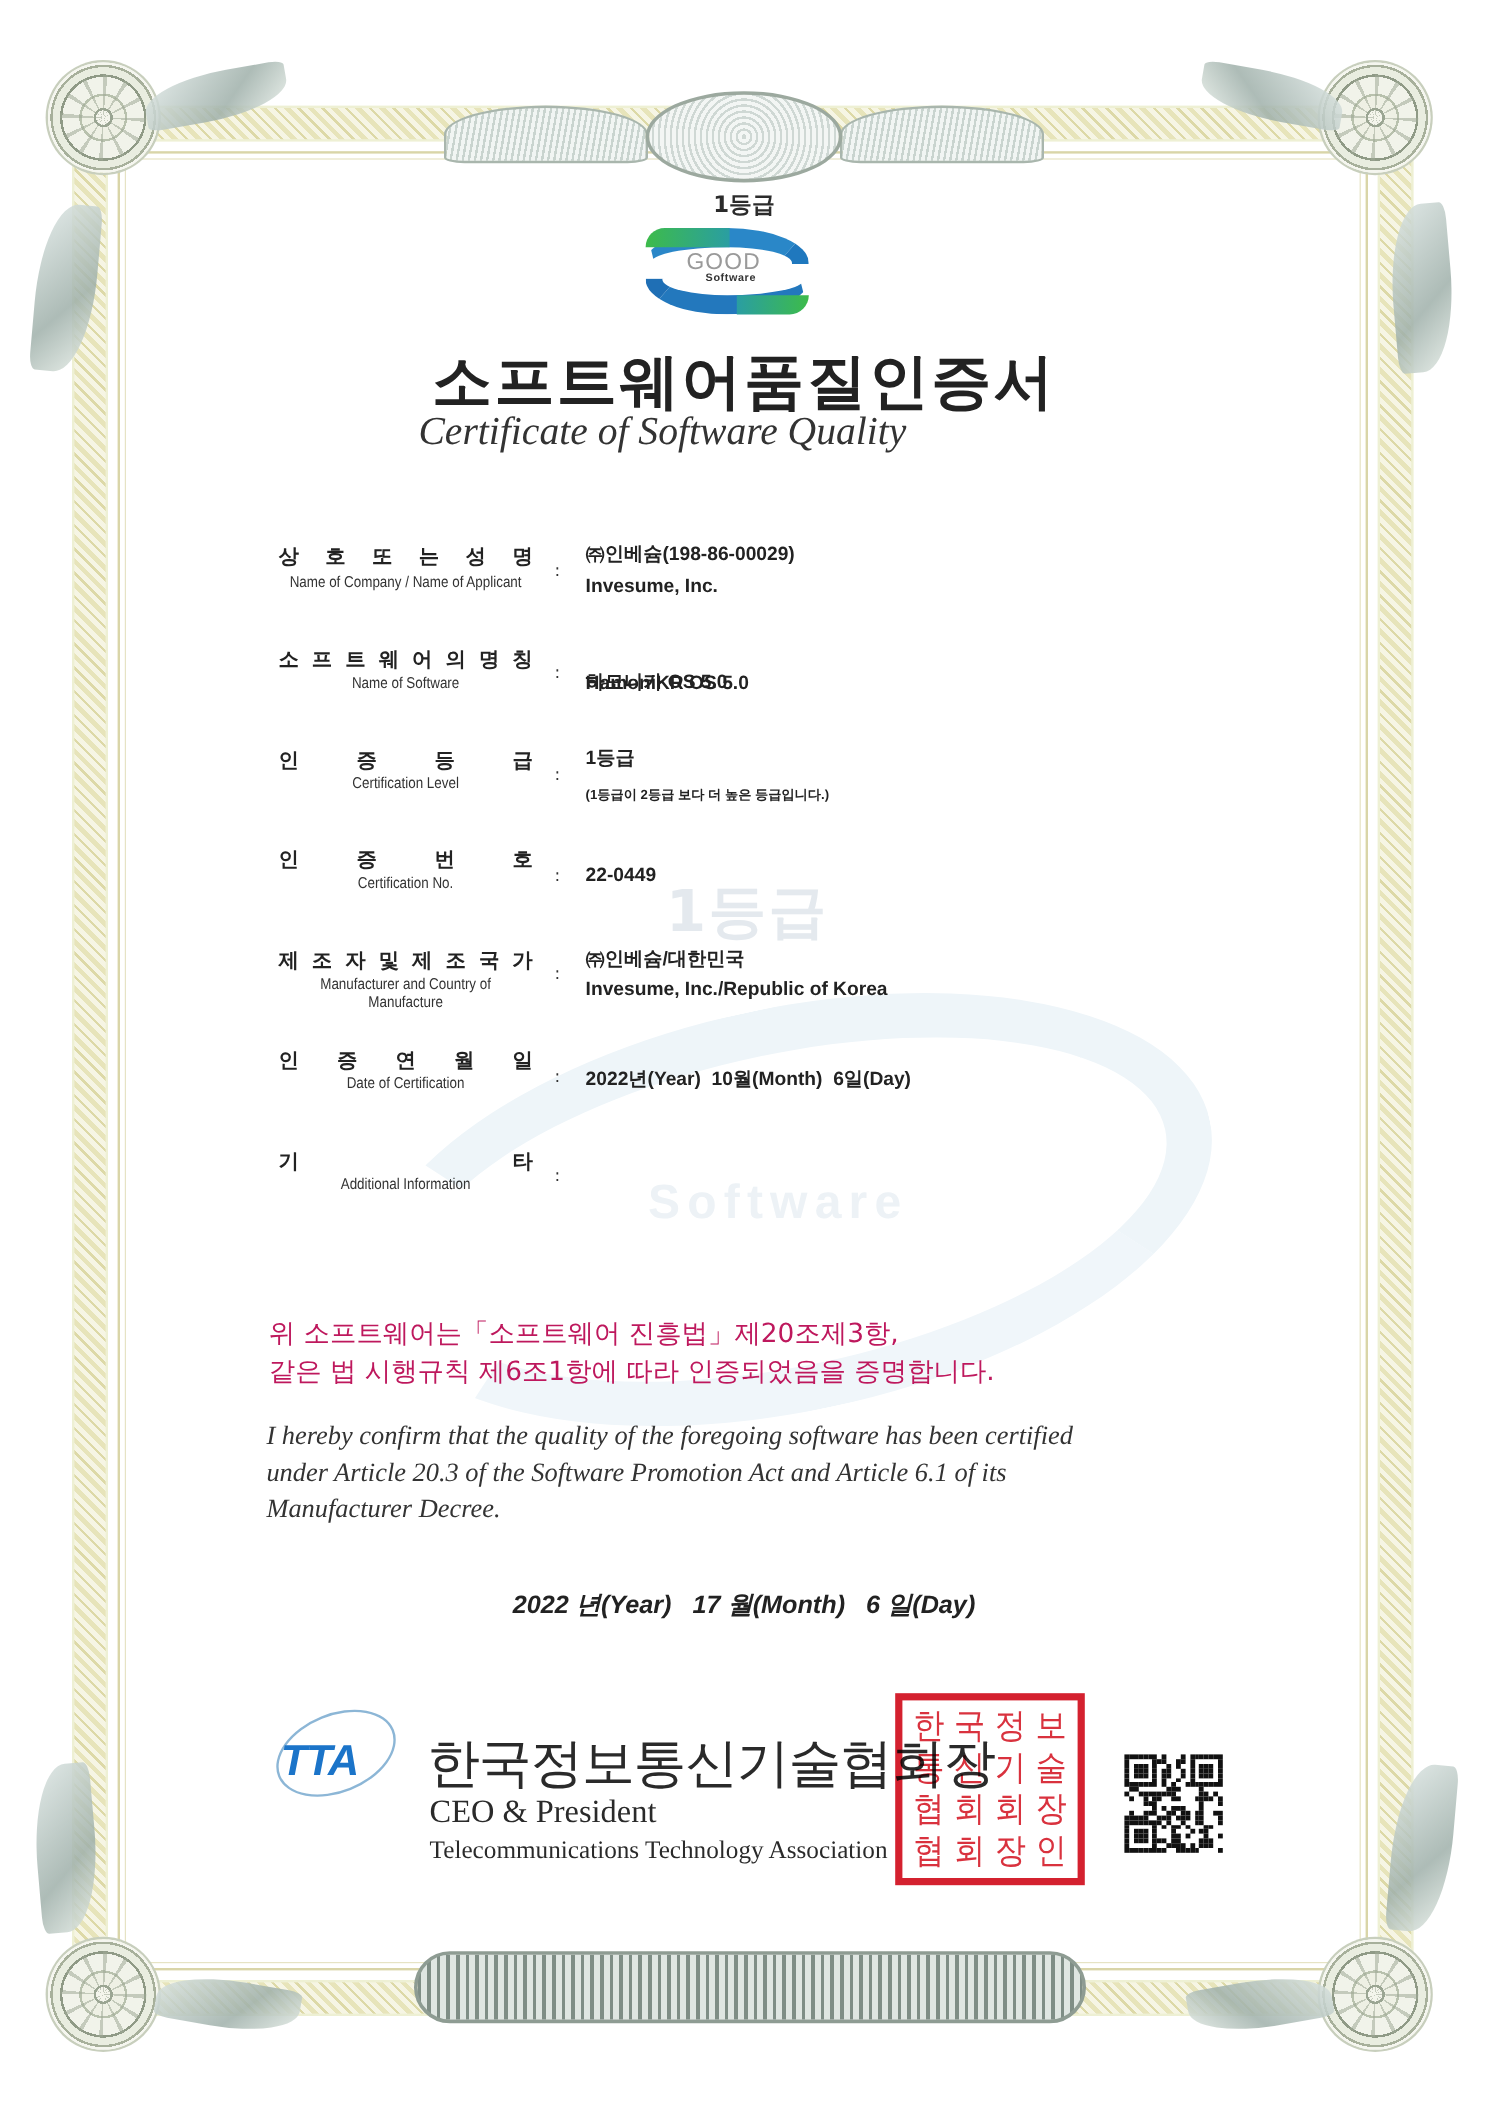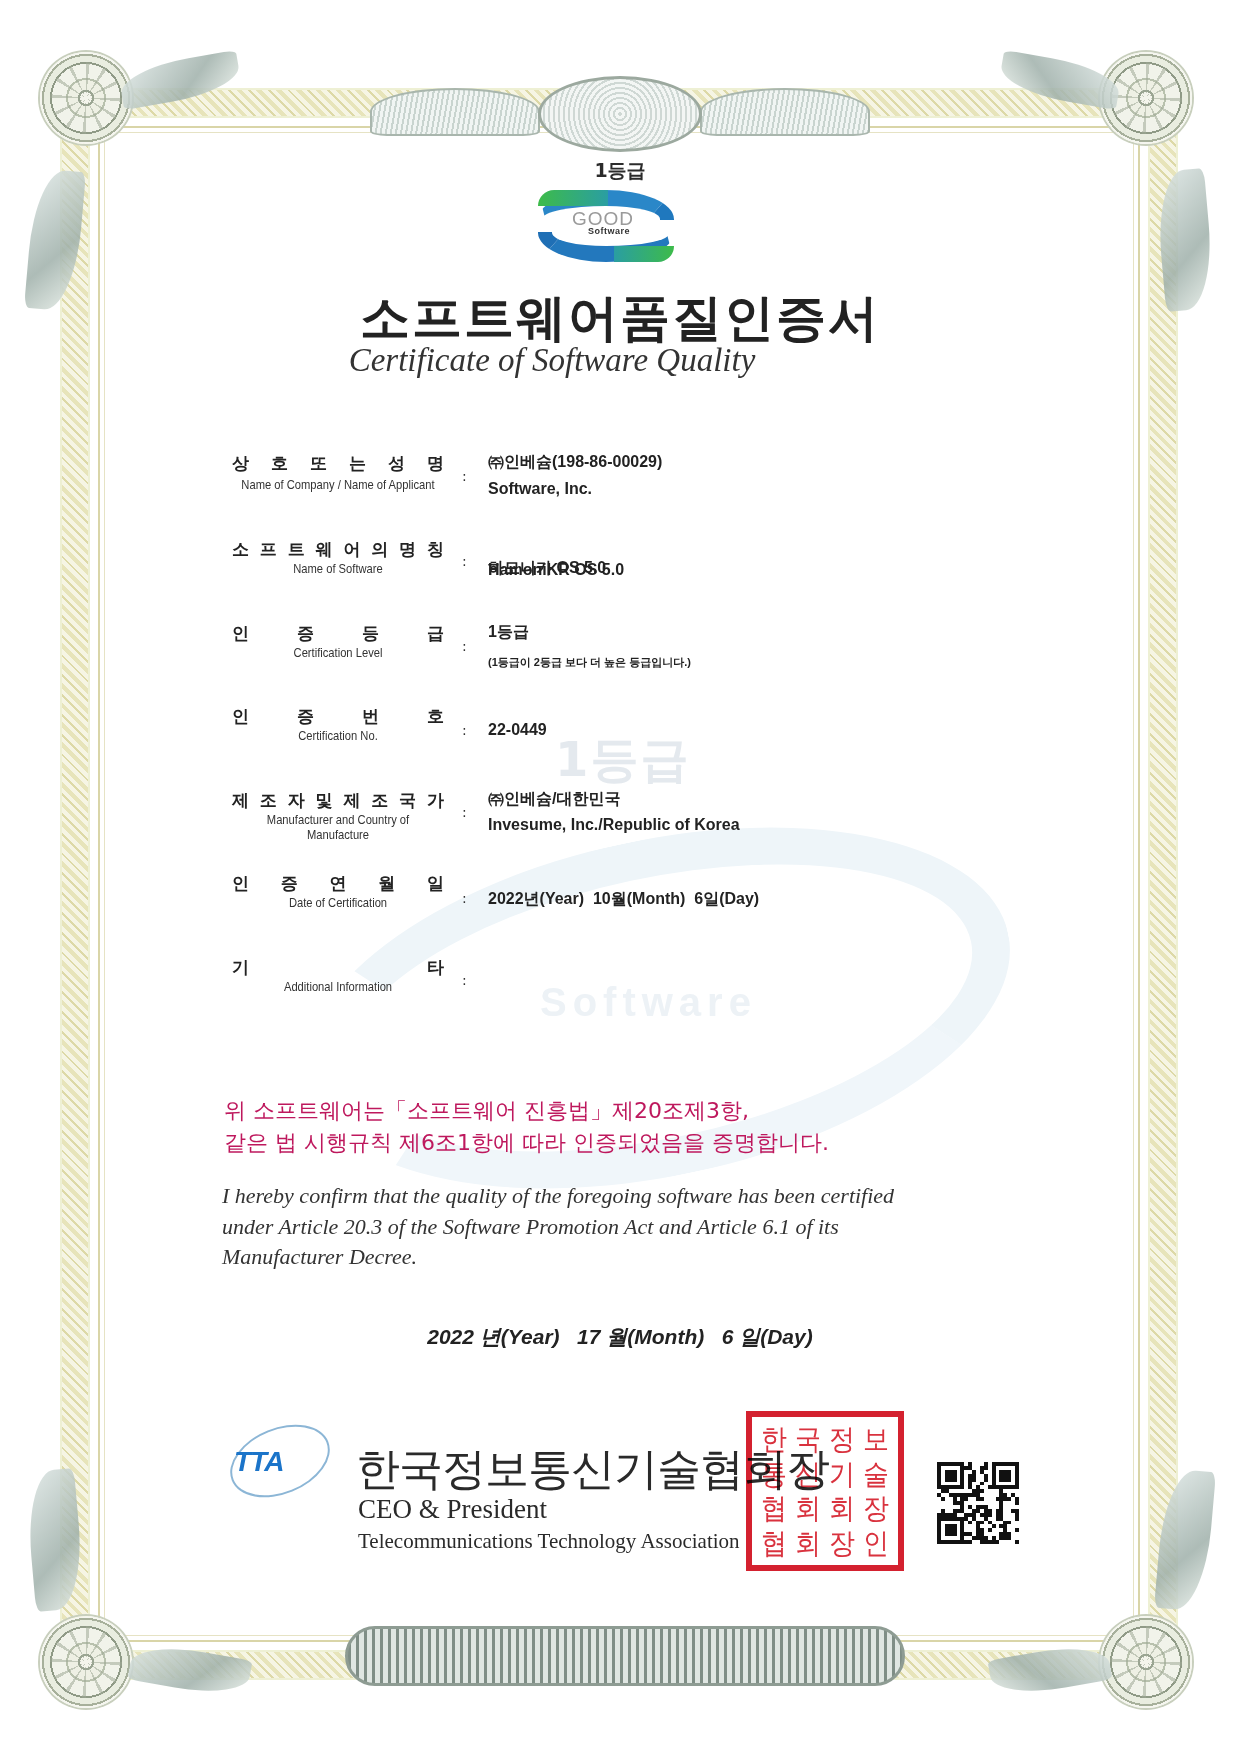--- a/index.html
+++ b/index.html
@@ -165,21 +165,21 @@
     font-family: "Liberation Sans", sans-serif;
   }
 
   
   .tta-logo { left: 228px; top: 1428px; width: 108px; height: 70px; }
   .tta-logo .ellipse {
     position: absolute; left: 0; top: 0; width: 104px; height: 66px; border-radius: 50%;
     border: 2px solid #8cb6d6; transform: rotate(-22deg); box-sizing: border-box;
   }
   .tta-logo .txt {
-    position: absolute; left: 6px; top: 18px; font-size: 28px; font-weight: bold; font-style: italic;
+    position: absolute; left: 6px; top: 18px; font-size: 36px; font-weight: bold; font-style: italic;
     color: #1b74c9; font-family: "Liberation Sans", sans-serif; letter-spacing: -1px;
   }
   .org-ko {
     left: 356px; top: 1440px; font-size: 44px; color: #2a2a2a; letter-spacing: -1px;
     font-family: "DejaVu Sans", sans-serif;
   }
   .org-title-en {
     left: 358px; top: 1494px; font-size: 27px; color: #2a2a2a;
     font-family: "Liberation Serif", serif;
   }
@@ -253,21 +253,21 @@
     <span>상</span>
     <span>호</span>
     <span>또</span>
     <span>는</span>
     <span>성</span>
     <span>명</span>
   </div>
   <div class="field-label-en" style="top:477px">Name of Company / Name of Applicant</div>
   <div class="field-colon" style="top:468px">:</div>
   <div class="field-val" style="top:452px">㈜인베슘(198-86-00029)</div>
-  <div class="field-val" style="top:480px">Software, Inc.</div>
+  <div class="field-val" style="top:480px">Invesume, Inc.</div>
 </div>
 
 <div>
   <div class="field-label-ko" style="top:538px">
     <span>소</span>
     <span>프</span>
     <span>트</span>
     <span>웨</span>
     <span>어</span>
     <span>의</span>

